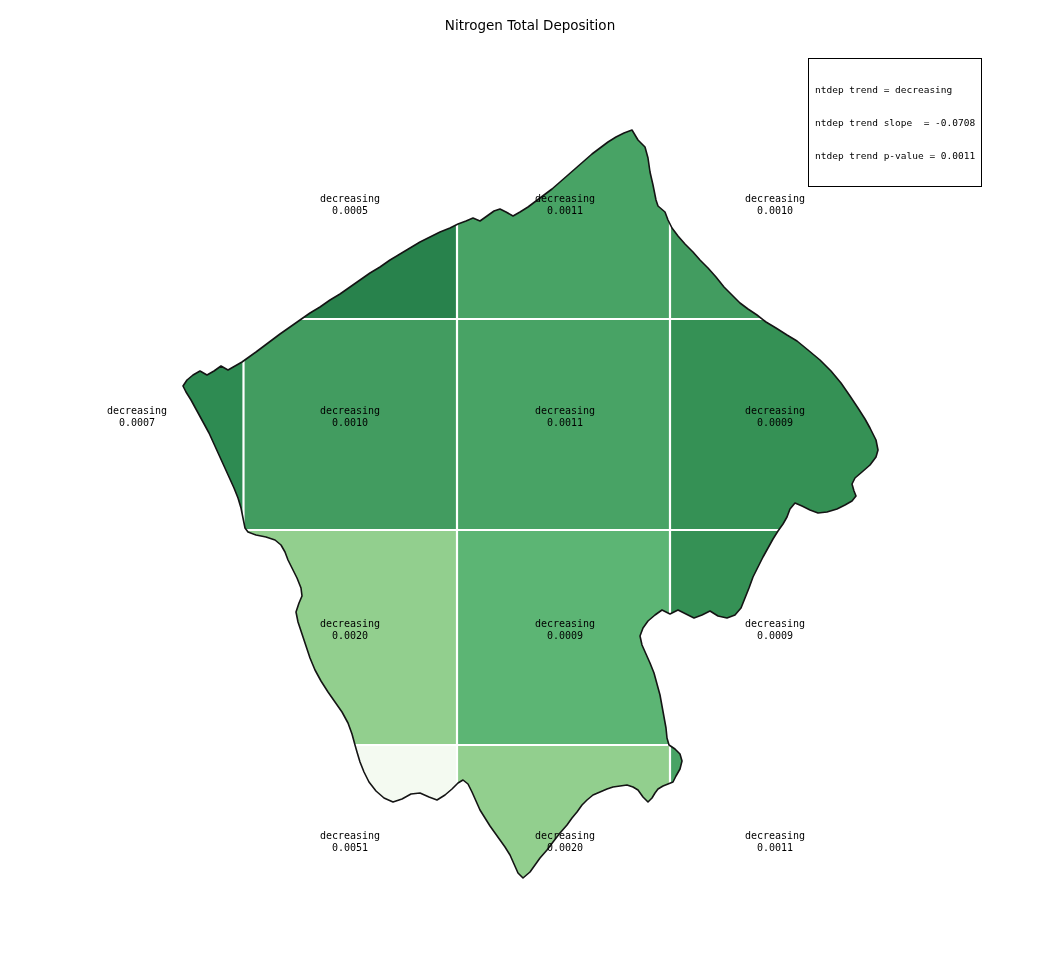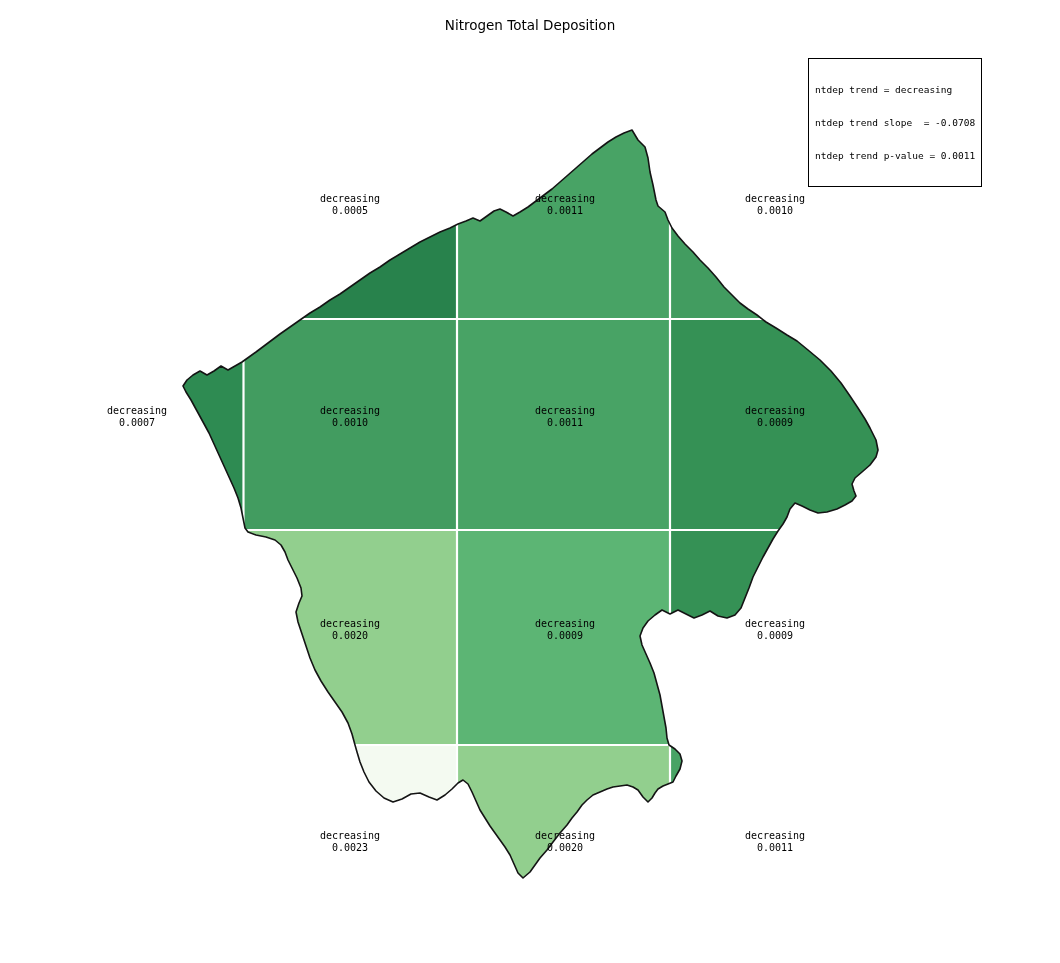--- a/index.html
+++ b/index.html
@@ -123,21 +123,21 @@
       <div class="cell-label" style="left: 565px; top: 630px;">
         <div>decreasing</div>
         <div>0.0009</div>
       </div>
       <div class="cell-label" style="left: 775px; top: 630px;">
         <div>decreasing</div>
         <div>0.0009</div>
       </div>
       <div class="cell-label" style="left: 350px; top: 842px;">
         <div>decreasing</div>
-        <div>0.0023</div>
+        <div>0.0051</div>
       </div>
       <div class="cell-label" style="left: 565px; top: 842px;">
         <div>decreasing</div>
         <div>0.0020</div>
       </div>
       <div class="cell-label" style="left: 775px; top: 842px;">
         <div>decreasing</div>
         <div>0.0011</div>
       </div>
     </div>

